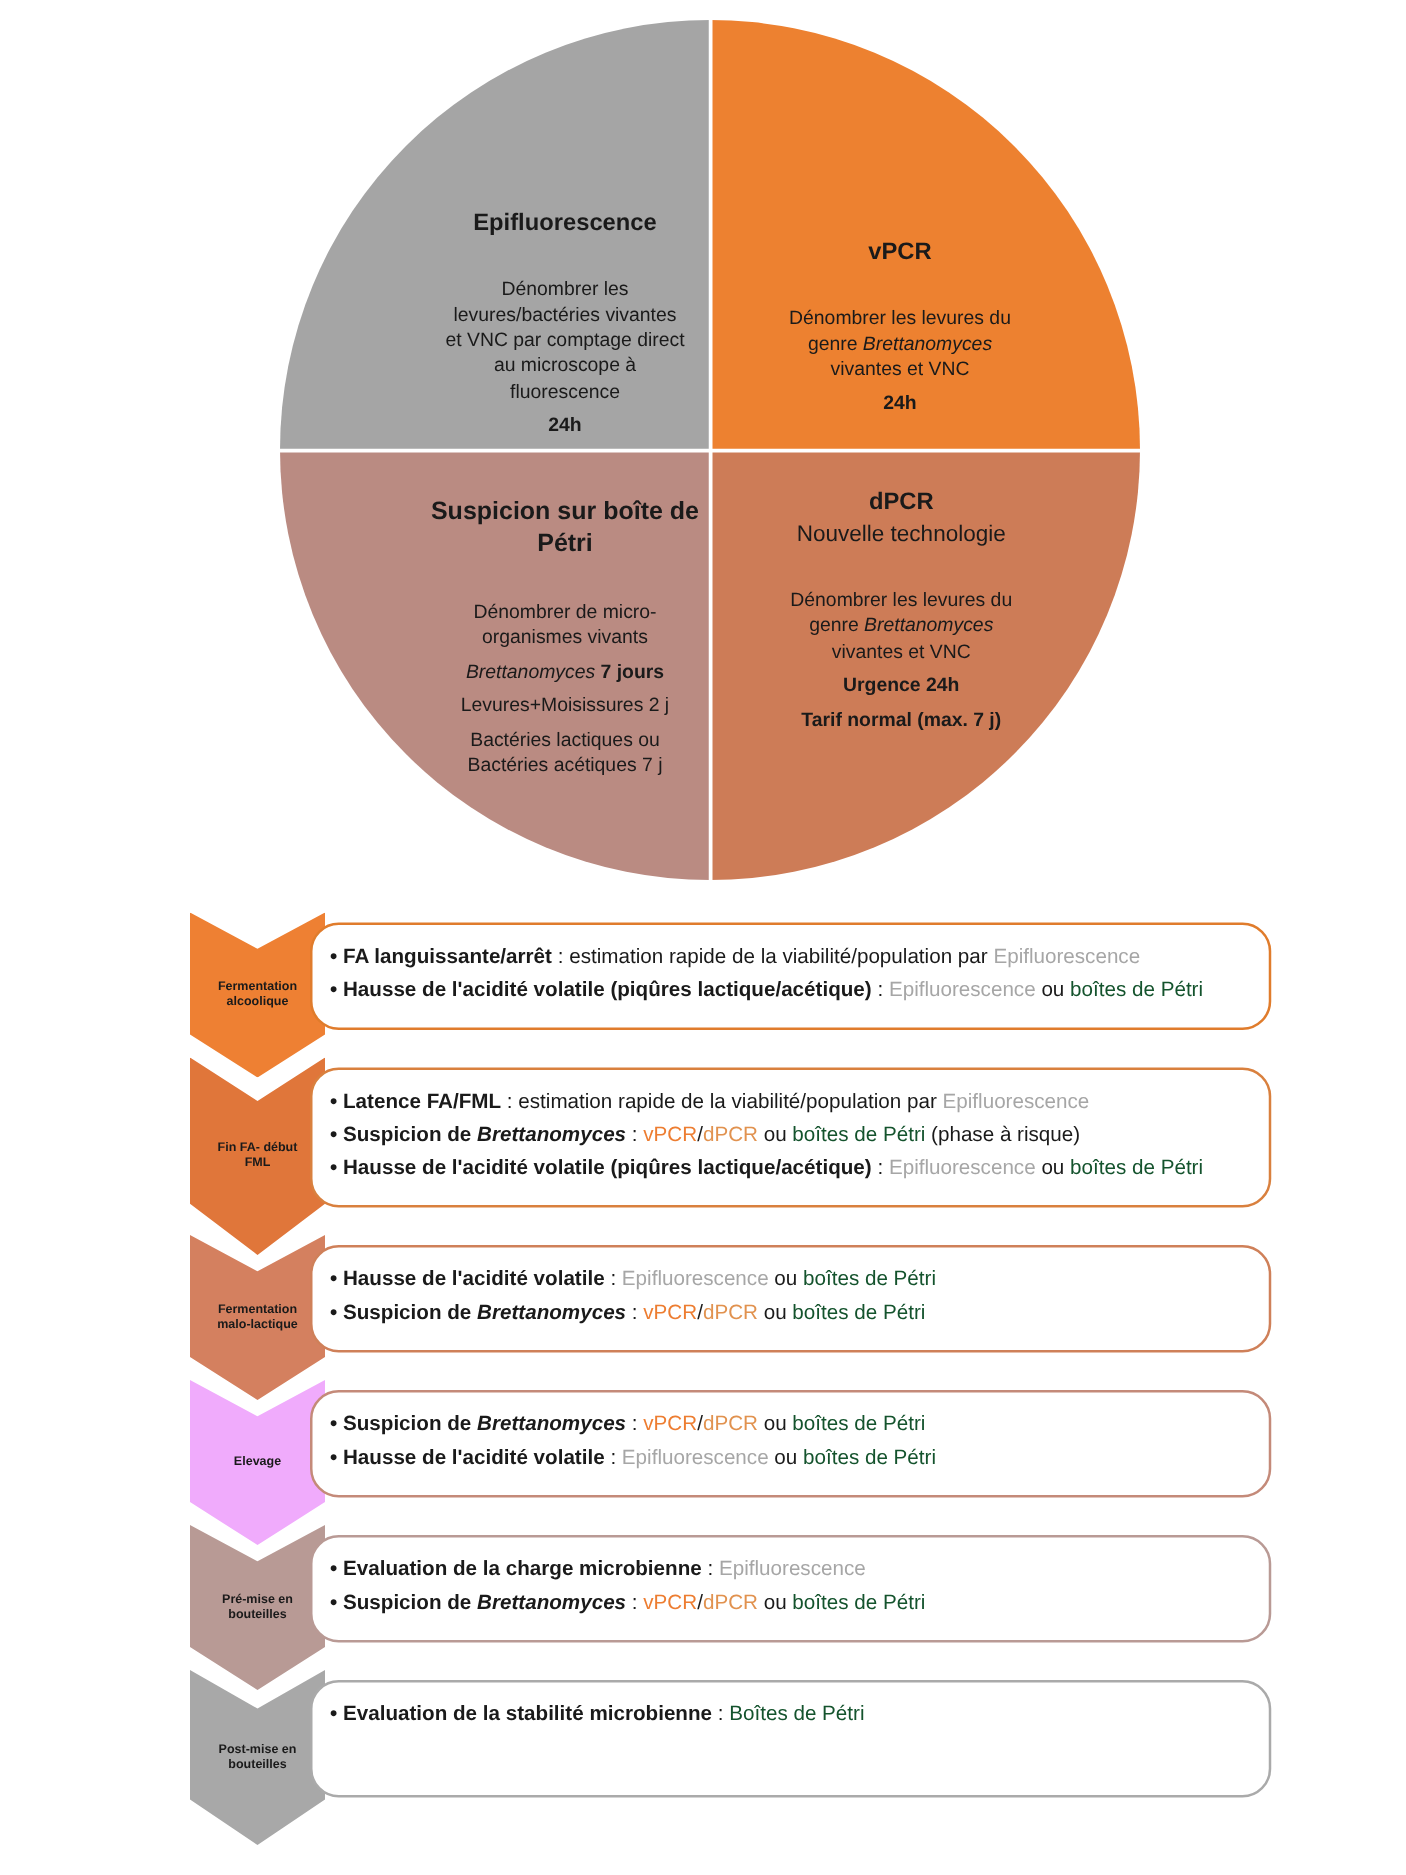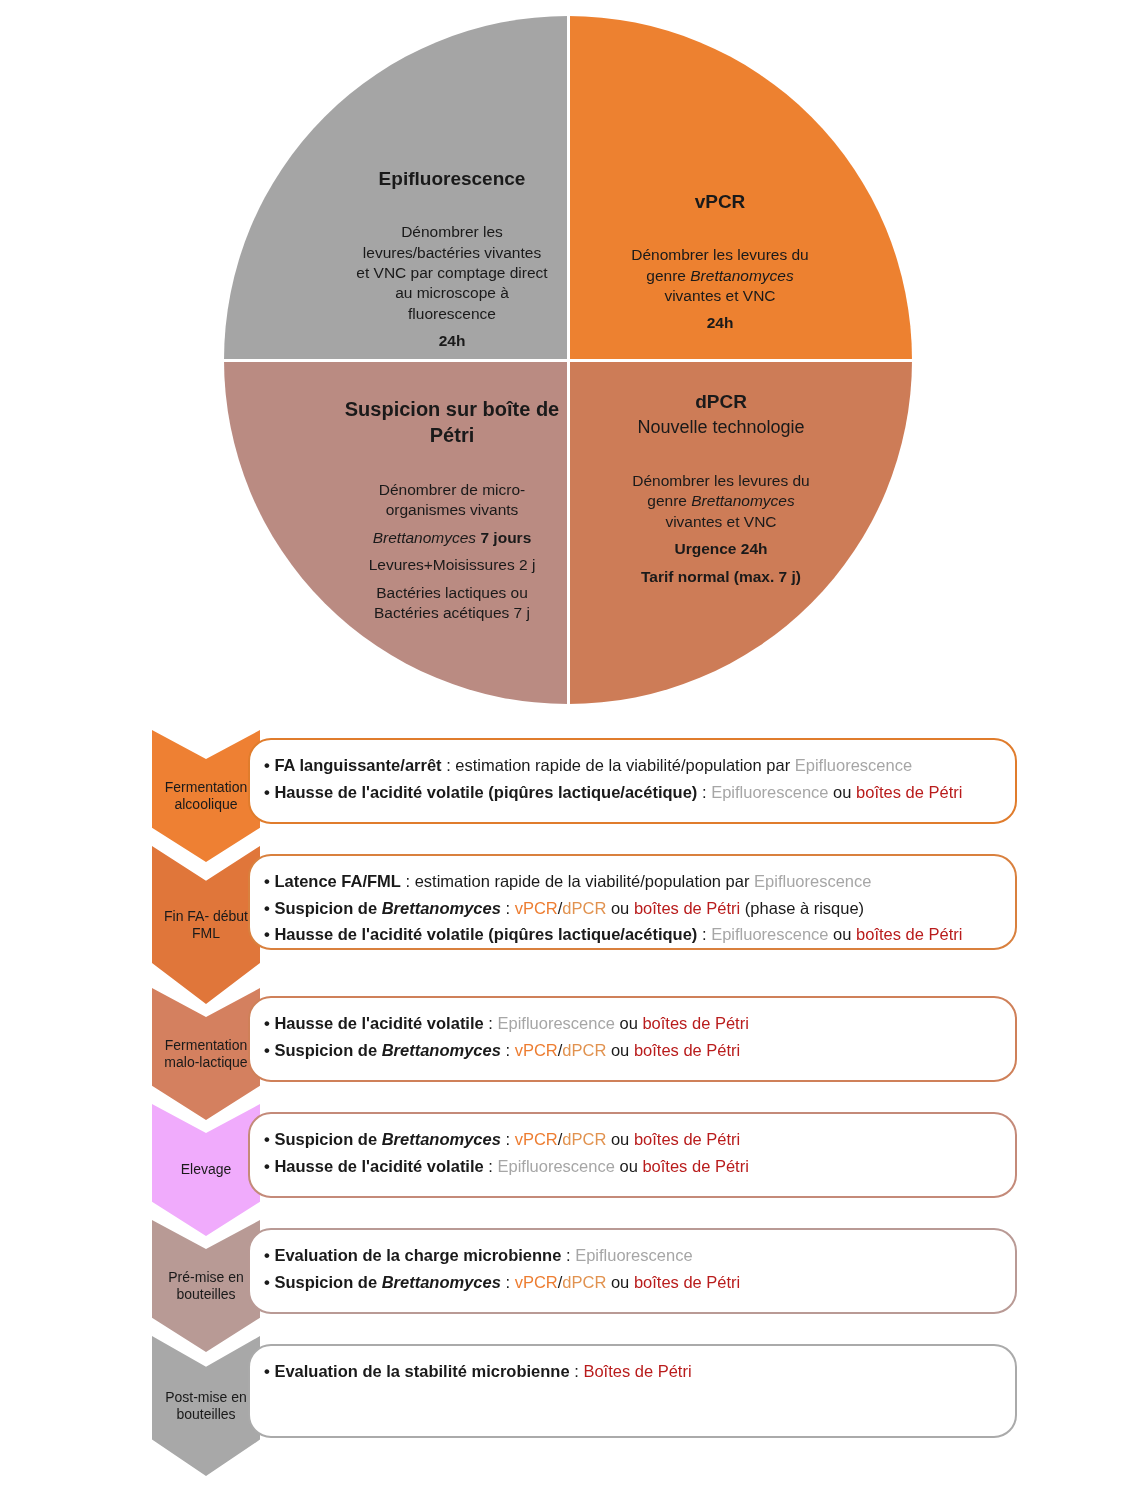--- a/index.html
+++ b/index.html
@@ -106,22 +106,22 @@
     top: 0;
     width: 108px;
     z-index: 3;
     display: flex;
     align-items: center;
     justify-content: center;
     -webkit-clip-path: polygon(0 0, 50% 22%, 100% 0, 100% 74%, 50% 100%, 0 74%);
     clip-path: polygon(0 0, 50% 22%, 100% 0, 100% 74%, 50% 100%, 0 74%);
   }
   .arrow-label {
-    font-size: 14px;
-    font-weight: normal;
+    font-size: 10px;
+    font-weight: bold;
     color: #1a1a1a;
     text-align: center;
     line-height: 1.22;
     padding: 0 2px;
   }
   .box {
     position: absolute;
     left: 248px;
     right: 108px;
     top: 8px;
@@ -135,21 +135,21 @@
   .bullet-line {
     font-size: 16.5px;
     line-height: 1.62;
     color: #1a1a1a;
     white-space: nowrap;
   }
   .bullet-line .bdot { font-weight: bold; }
   .b { font-weight: bold; }
   .bi { font-weight: bold; font-style: italic; }
   .c-epi { color: #a6a6a6; }
-  .c-petri { color: #b91c1c; }
+  .c-petri { color: #14532d; }
   .c-vpcr { color: #ed7d31; }
   .c-dpcr { color: #e1924f; }
 </style>
 </head>
 <body>
 
 <div id="circle-diagram">
   <div class="quad tl">
     <div class="quad-inner"></div>
   </div>
@@ -234,21 +234,21 @@
       </div>
       <div class="box" style="border-color: rgb(224, 124, 44); height: 86px;">
         <div class="bullet-line"><span class="bdot">• </span><span class="b">FA languissante/arrêt</span><span> : estimation rapide de la viabilité/population par </span><span class="c-epi">Epifluorescence</span></div>
         <div class="bullet-line"><span class="bdot">• </span><span class="b">Hausse de l'acidité volatile (piqûres lactique/acétique)</span><span> : </span><span class="c-epi">Epifluorescence</span><span> ou </span><span class="c-petri">boîtes de Pétri</span></div>
       </div>
     </div>
     <div class="flow-row" style="height: 138px;">
       <div class="arrow" style="background: rgb(224, 118, 58); height: 158px;">
         <div class="arrow-label"><span>Fin FA- début</span><br><span>FML</span></div>
       </div>
-      <div class="box" style="border-color: rgb(217, 128, 62); height: 96px;">
+      <div class="box" style="border-color: rgb(217, 128, 62); height: 112px;">
         <div class="bullet-line"><span class="bdot">• </span><span class="b">Latence FA/FML</span><span> : estimation rapide de la viabilité/population par </span><span class="c-epi">Epifluorescence</span></div>
         <div class="bullet-line"><span class="bdot">• </span><span class="b">Suspicion de </span><span class="bi">Brettanomyces</span><span> : </span><span class="c-vpcr">vPCR</span><span>/</span><span class="c-dpcr">dPCR</span><span> ou </span><span class="c-petri">boîtes de Pétri</span><span> (phase à risque)</span></div>
         <div class="bullet-line"><span class="bdot">• </span><span class="b">Hausse de l'acidité volatile (piqûres lactique/acétique)</span><span> : </span><span class="c-epi">Epifluorescence</span><span> ou </span><span class="c-petri">boîtes de Pétri</span></div>
       </div>
     </div>
     <div class="flow-row" style="height: 112px;">
       <div class="arrow" style="background: rgb(212, 128, 95); height: 132px;">
         <div class="arrow-label"><span>Fermentation</span><br><span>malo-lactique</span></div>
       </div>
       <div class="box" style="border-color: rgb(207, 128, 89); height: 86px;">

